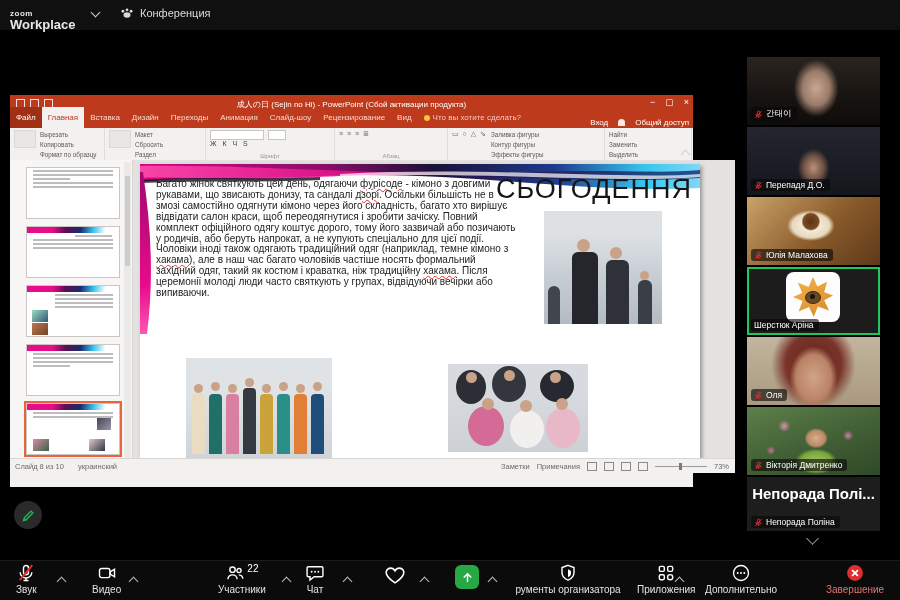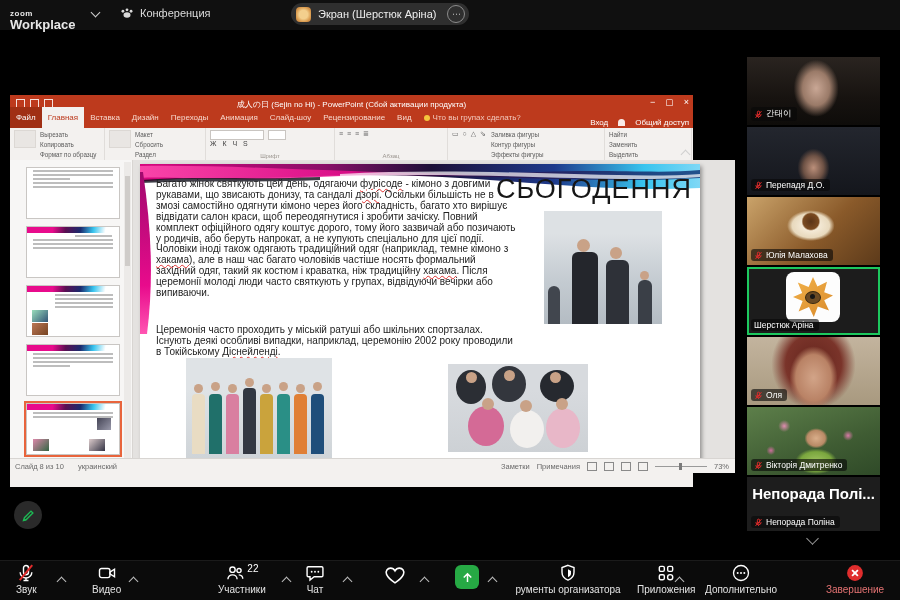--- a/index.html
+++ b/index.html
@@ -140,25 +140,20 @@
     <svg width="14" height="12" viewBox="0 0 24 20">
       <g fill="#d8d8d8">
           <circle cx="5" cy="7" r="2.4"></circle>
           <circle cx="12" cy="4.5" r="2.4"></circle>
           <circle cx="19" cy="7" r="2.4"></circle>
           <ellipse cx="12" cy="13.5" rx="6" ry="4.6"></ellipse>
         </g>
     </svg>
     <span>Конференция</span>
   </div>
-  <div class="pill">
-    <span class="mini"></span>
-    <span>Экран (Шерстюк Аріна)</span>
-    <span class="dots">⋯</span>
-  </div>
 </div>
 
 <div class="ppt">
   <div class="ppt-title">
     <div class="qat">
       <i></i>
         <i></i>
         <i></i>
     </div>
     <div class="cap">成人の日 (Sejin no Hi) - PowerPoint (Сбой активации продукта)</div>
@@ -173,21 +168,21 @@
     <span class="t active">Главная</span>
     <span class="t">Вставка</span>
     <span class="t">Дизайн</span>
     <span class="t">Переходы</span>
     <span class="t">Анимация</span>
     <span class="t">Слайд-шоу</span>
     <span class="t">Рецензирование</span>
     <span class="t">Вид</span>
     <span class="t search">
         <span class="bulb"></span>
-        <span>Что вы групах сделать?</span>
+        <span>Что вы хотите сделать?</span>
       </span>
     <div class="tabs-right">
       <span>Вход</span>
       <span class="person"></span>
       <span>Общий доступ</span>
     </div>
   </div>
   <div class="ribbon">
     <div class="grp" style="width:86px;">
       <div class="rowbtns">
@@ -324,21 +319,20 @@
             <linearGradient id="g3" x1="0" y1="0" x2="0" y2="1">
           <stop offset="0" stop-color="#a00a6e"></stop>
               <stop offset=".7" stop-color="#e80b8c"></stop>
               <stop offset="1" stop-color="#ff55b2"></stop>
         </linearGradient>
           </defs>
         <path d="M3 0 C11 55 14 105 7 162 L0 162 L0 0 Z" fill="url(#g3)"></path>
       </svg>
       <div class="slide-title">СЬОГОДЕННЯ</div>
       <div class="para p1">Багато жінок святкують цей день, одягаючи <span class="sq">фурісоде</span> - кімоно з довгими рукавами, що звисають донизу, та сандалі <span class="sq">дзорі</span>. Оскільки більшість не в змозі самостійно одягнути кімоно через його складність, багато хто вирішує відвідати салон краси, щоб переодягнутися і зробити зачіску. Повний комплект офіційного одягу коштує дорого, тому його зазвичай або позичають у родичів, або беруть напрокат, а не купують спеціально для цієї події. Чоловіки іноді також одягають традиційний одяг (наприклад, темне кімоно з <span class="sq">хакама</span>), але в наш час багато чоловіків частіше носять формальний західний одяг, такий як костюм і краватка, ніж традиційну <span class="sq">хакама</span>. Після церемонії молоді люди часто святкують у групах, відвідуючи вечірки або випиваючи.</div>
-      <div class="para p2">Церемонія часто проходить у міській ратуші або шкільних спортзалах. Існують деякі особливі випадки, наприклад, церемонію 2002 року проводили в Токійському <span class="sq">Діснейленді</span>.</div>
 
       <div class="ph ph-men">
         <div class="fig" style="left:28px;width:26px;height:72px;background:#24262c;"></div>
         <div class="head" style="left:33px;top:28px;width:13px;height:13px;"></div>
         <div class="fig" style="left:62px;width:23px;height:64px;background:#2e3138;"></div>
         <div class="head" style="left:66px;top:36px;width:12px;height:12px;"></div>
         <div class="fig" style="left:94px;width:14px;height:44px;background:#3a3f47;"></div>
         <div class="head" style="left:96px;top:60px;width:9px;height:9px;"></div>
         <div class="fig" style="left:4px;width:12px;height:38px;background:#41464e;"></div>
       </div>

